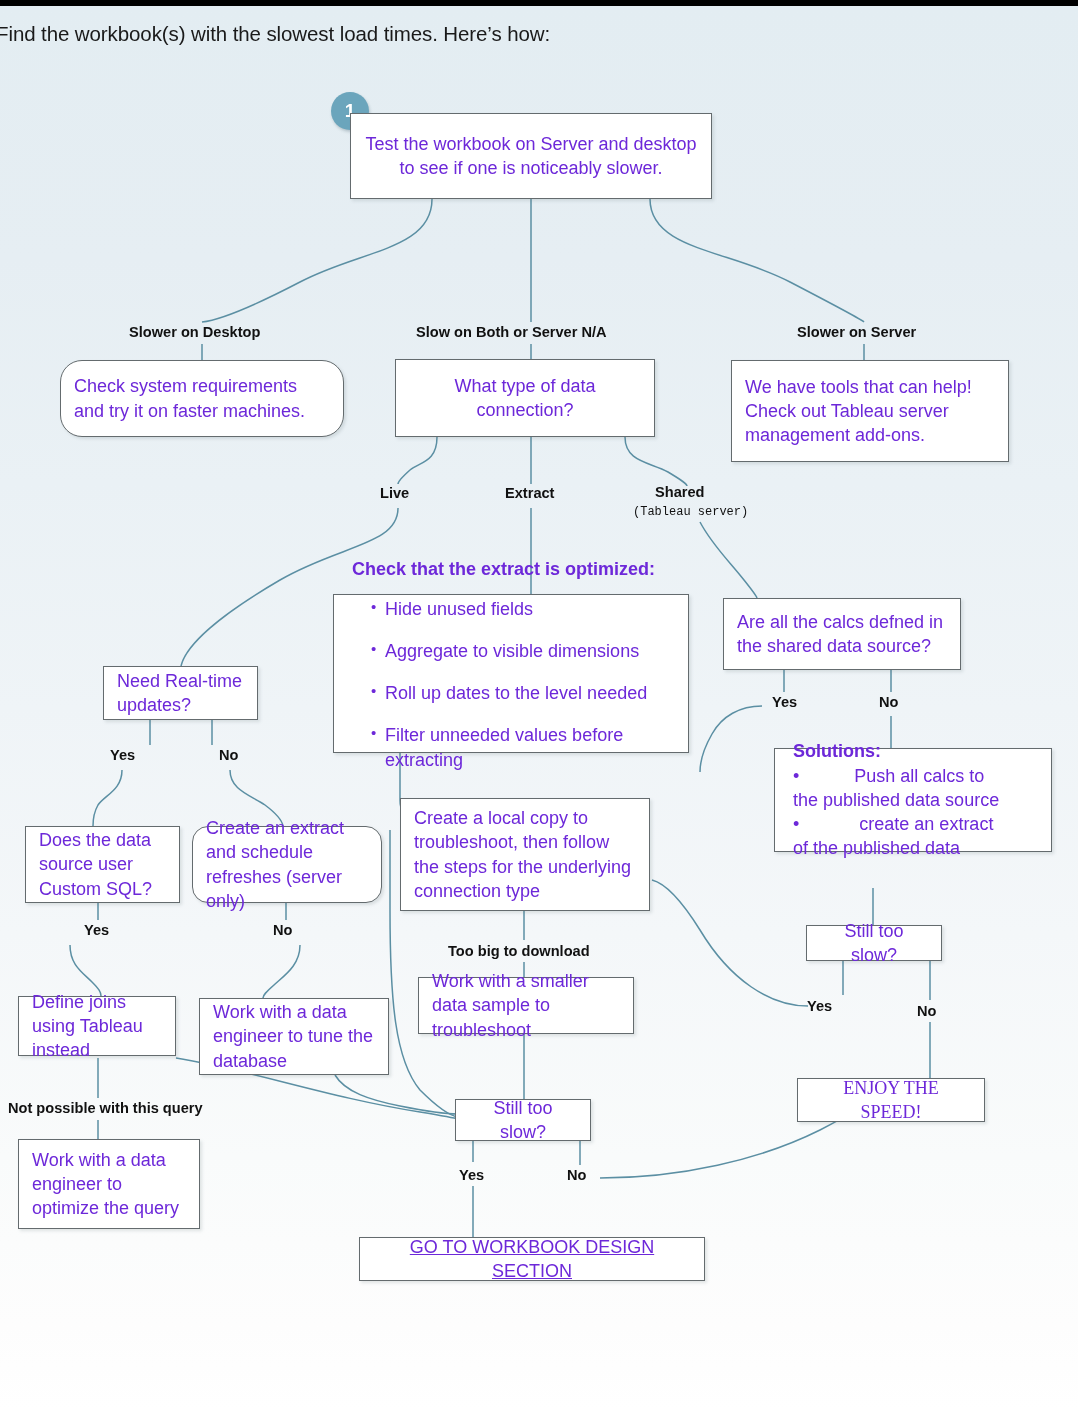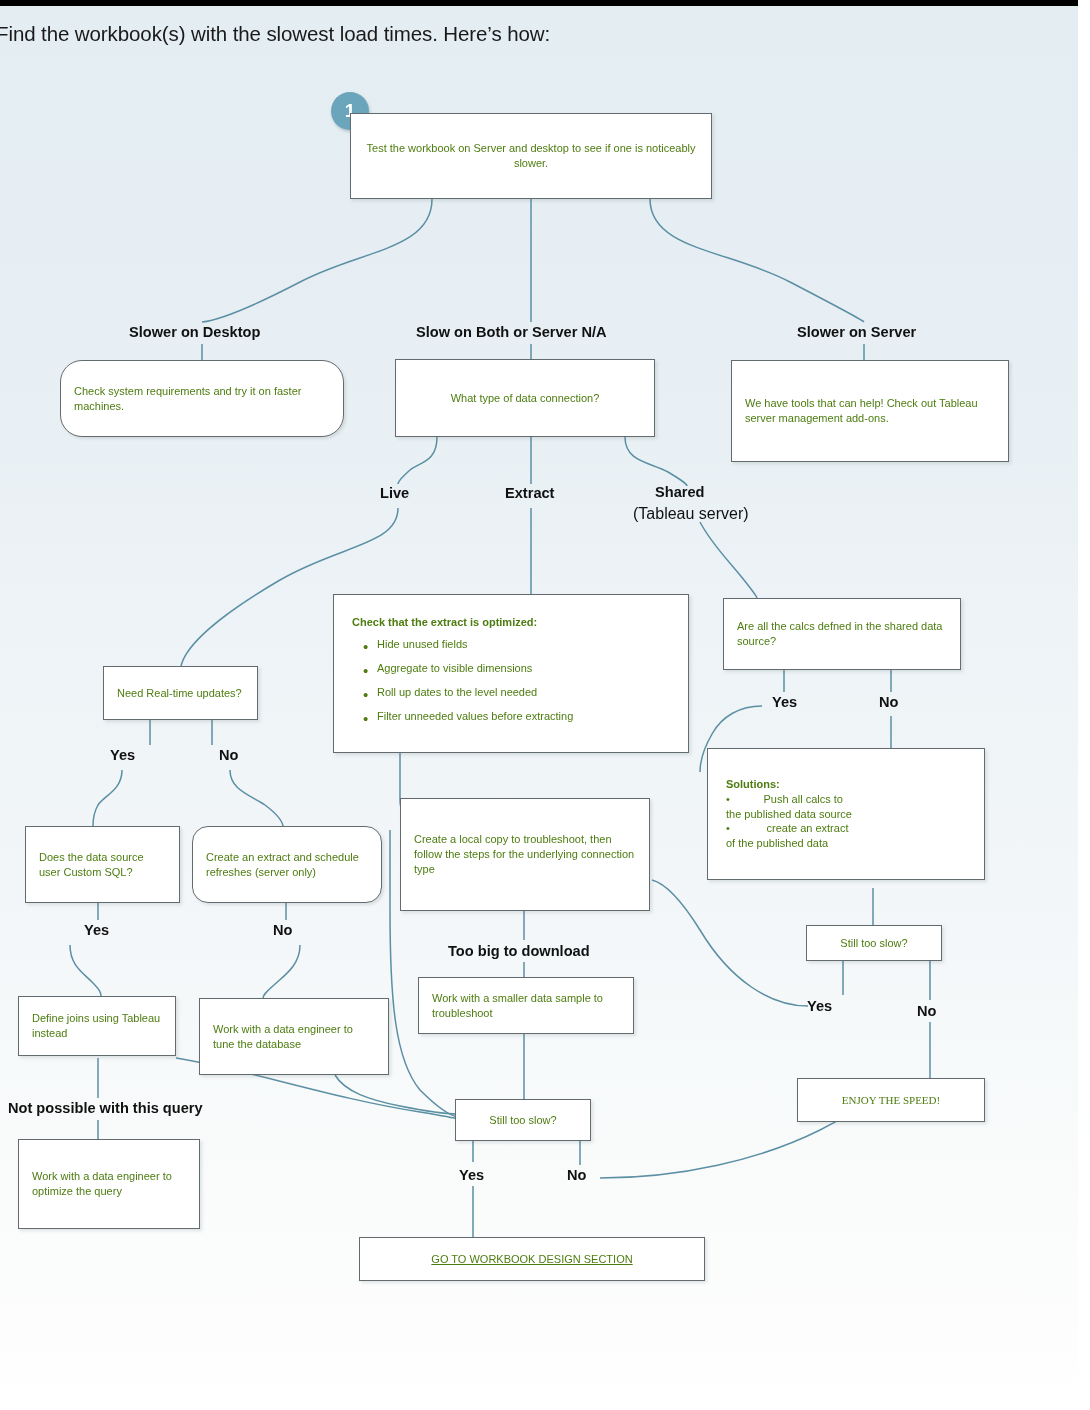--- a/index.html
+++ b/index.html
@@ -49,38 +49,38 @@
     letter-spacing: -0.1px;
     white-space: nowrap;
   }
   
   .node {
     position: absolute;
     box-sizing: border-box;
     background: #ffffff;
     border: 1.6px solid #646b6e;
     box-shadow: 2px 2px 3px rgba(90,105,115,0.17);
-    font-size: 11px;
+    font-size: 18px;
     line-height: 1.35;
-    color: #4d7c0f;
+    color: #6d28d9;
     padding: 9px 13px;
     display: flex;
     flex-direction: column;
     justify-content: center;
   }
   .node.center { text-align: center; align-items: center; }
   .node .ttl { font-weight: bold; }
   .node ul {
     margin: 0;
     padding: 0 0 0 17px;
     list-style: none;
   }
   .node ul li {
     position: relative;
-    margin: 8px;
+    margin: 16px;
     padding: 0;
     line-height: 1.43;
   }
   .node ul li:before {
     content: "\2022";
     position: absolute;
     left: -14px;
     top: -1px;
     font-size: 15px;
   }
@@ -88,21 +88,22 @@
   
   .blabel {
     position: absolute;
     font-size: 14.6px;
     font-weight: bold;
     color: #111111;
     white-space: nowrap;
   }
   .blabel.sub {
     font-weight: normal;
-    font-size: 16px;
+    font-size: 12px;
+    font-family: Liberation Mono, monospace;
   }
   
   .badge {
     position: absolute;
     width: 38px;
     height: 38px;
     border-radius: 50%;
     background: #6ba5bc;
     color: #ffffff;
     font-size: 19px;
@@ -211,21 +212,21 @@
     <ul>
       <li>Hide unused fields</li>
       <li>Aggregate to visible dimensions</li>
       <li>Roll up dates to the level needed</li>
       <li>Filter unneeded values before extracting</li>
     </ul>
   </div>
 
   <div class="node" style="left:723px; top:598px; width:238px; height:72px;">Are all the calcs defned in the shared data source?</div>
 
-  <div class="node" style="left:707px; top:748px; width:278px; height:132px; padding:3px 18px;">
+  <div class="node" style="left:774px; top:748px; width:278px; height:104px; padding:3px 18px;">
     <div class="ttl">Solutions:</div>
     <div class="solline">•           Push all calcs to</div>
     <div class="solline">the published data source</div>
     <div class="solline">•            create an extract</div>
     <div class="solline">of the published data</div>
   </div>
 
   <div class="node" style="left:25px; top:826px; width:155px; height:77px;">Does the data source user Custom SQL?</div>
 
   <div class="node" style="left:192px; top:826px; width:190px; height:77px;border-radius:16px;">Create an extract and schedule refreshes (server only)</div>

